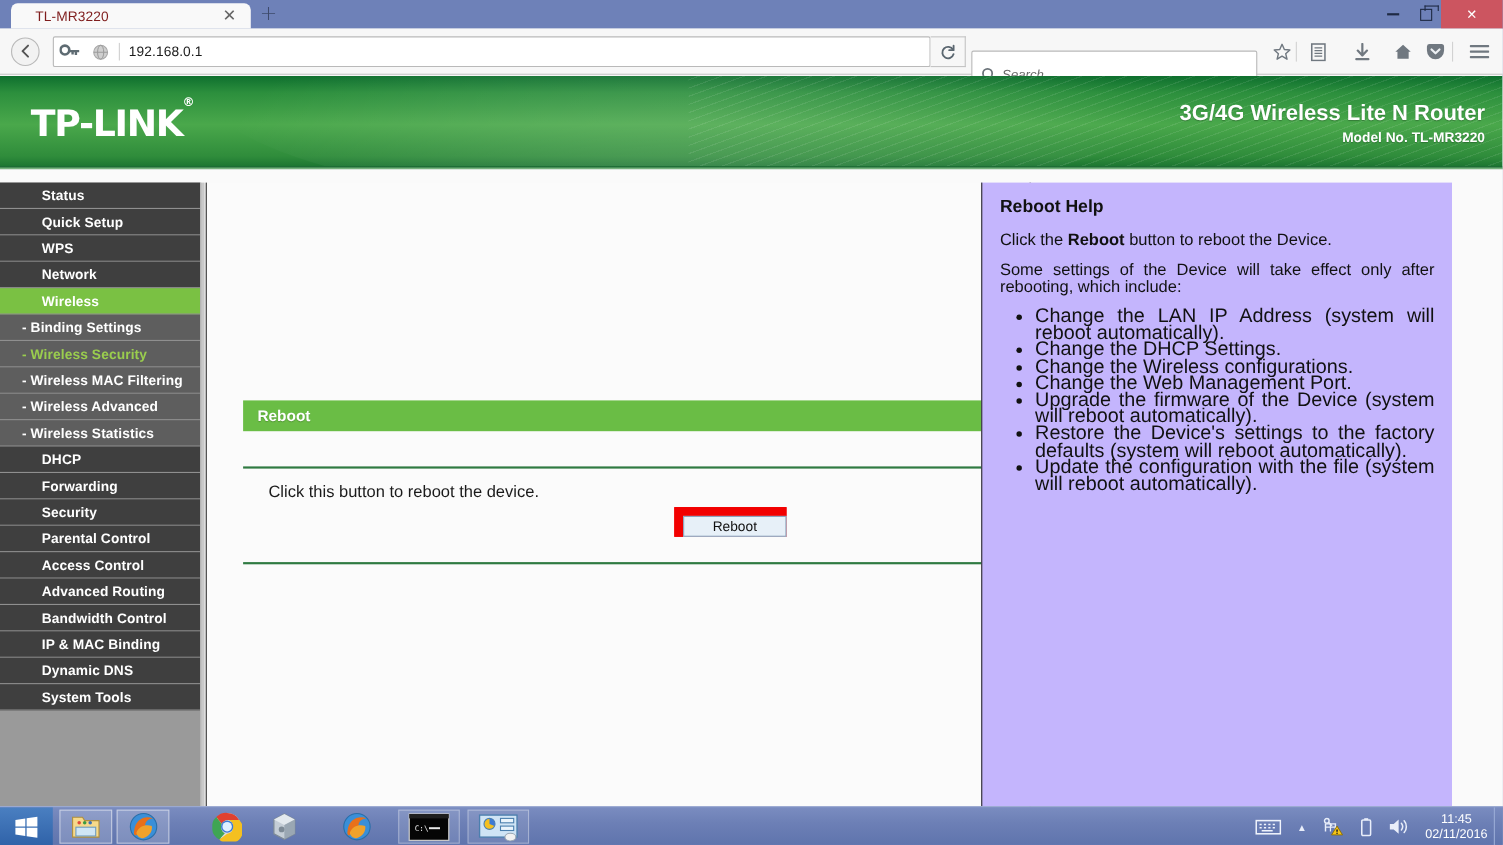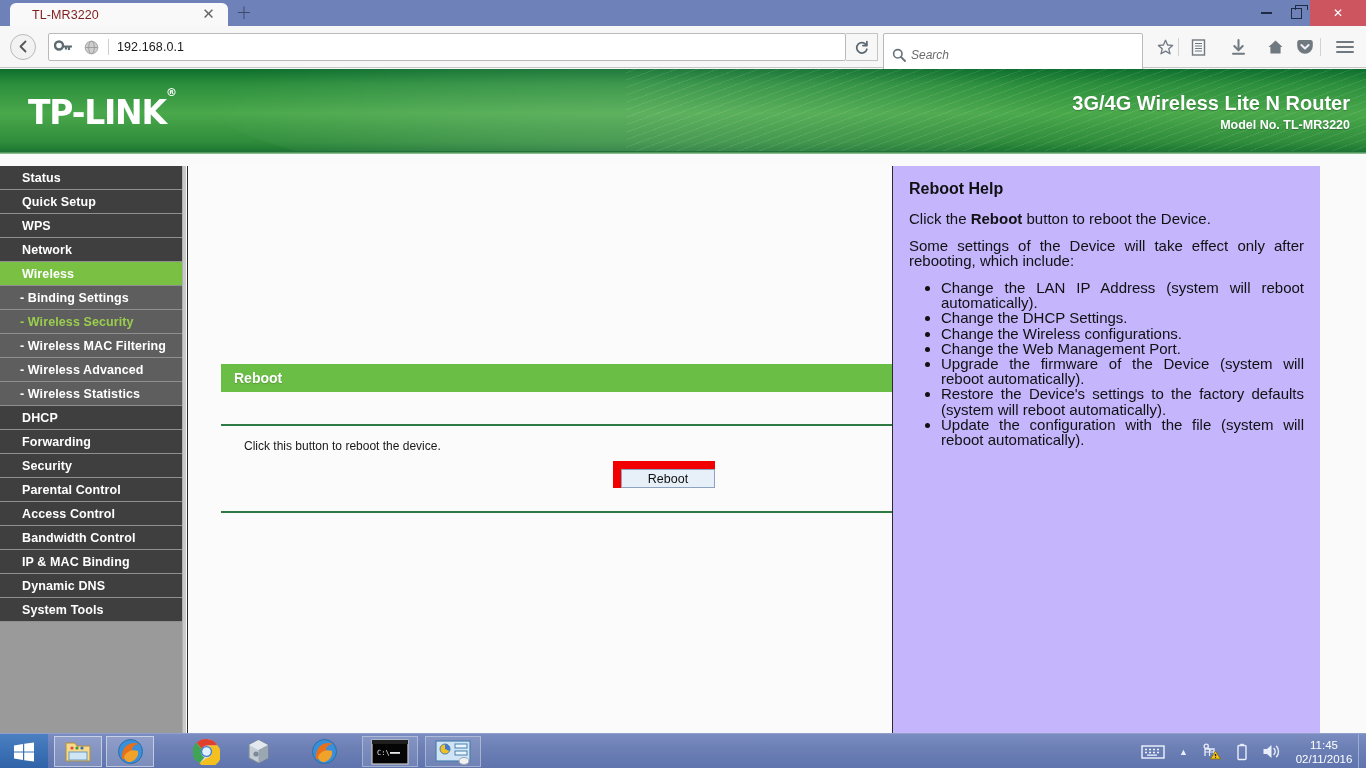--- a/index.html
+++ b/index.html
@@ -68,21 +68,21 @@
   .ident-globe { width:18px; margin-left:8px; display:flex; align-items:center; }
   .ident-sep { width:1px; height:16px; background:#cfcfcf; margin:0 8px 0 6px; }
   #url-text { font-size:12.5px; color:#1b1b1b; letter-spacing:.1px; }
   #reload-button {
     position:absolute; left:846px; top:7px; width:32px; height:28px;
     background:#f7f7f7; border:1px solid #c4c4c4; border-left:none;
     display:flex; align-items:center; justify-content:center;
     color:#5b6770; font-size:14px; font-family:"DejaVu Sans", sans-serif;
   }
   #searchbar {
-    position:absolute; left:883px; top:7px; width:260px; height:44px;
+    position:absolute; left:883px; top:20px; width:260px; height:44px;
     background:#fff; border:1px solid #b9b9b9; border-radius:2px;
     display:flex; align-items:center;
   }
   #search-placeholder { font-size:12px; color:#6a6a6a; font-style:italic; margin-left:5px; }
   .tb-icon {
     position:absolute; top:8px; width:26px; height:26px;
     display:flex; align-items:center; justify-content:center;
     color:#6f7780;
   }
   #icon-star{ left:1152px; }
@@ -131,21 +131,21 @@
   #body-area { position:relative; width:1366px; height:579px; background:#fafafa; }
 
   
   #sidebar {
     position:absolute; left:0; top:12px; width:182px; height:567px;
     background:#9a9a9a;
   }
   .menu-item {
     height:24px; background:#3f3f3f; color:#ffffff;
     font-size:12.5px; font-weight:bold; display:flex; align-items:center;
-    padding-left:22px; border-bottom:1px solid #8f8f8f;
+    padding-left:38px; border-bottom:1px solid #8f8f8f;
     letter-spacing:.1px;
   }
   .menu-item.sub { background:#5e5e5e; padding-left:20px; font-weight:bold; }
   .menu-item.active { background:#7ac143; color:#ffffff; }
   .menu-item.sub-active { background:#5e5e5e; color:#9acd4e; }
   #sidebar-scroll {
     position:absolute; left:182px; top:12px; width:4px; height:567px;
     background:#c9c9c9; border-left:1px solid #b0b0b0;
   }
 
@@ -156,21 +156,21 @@
   }
   #section-banner {
     position:absolute; left:33px; top:198px; width:680px; height:28px;
     background:#6abd45; color:#ffffff; font-size:14px; font-weight:bold;
     display:flex; align-items:center; padding-left:13px;
     text-shadow:0 1px 1px rgba(0,0,0,.20);
   }
   #rule-top { position:absolute; left:33px; top:258px; width:680px; height:2px; background:#2f7a42; }
   #rule-bottom { position:absolute; left:33px; top:345px; width:680px; height:2px; background:#2f7a42; }
   #reboot-desc {
-    position:absolute; left:56px; top:273px; font-size:12px; color:#1a1a1a;
+    position:absolute; left:56px; top:273px; font-size:15px; color:#1a1a1a;
   }
   #reboot-highlight {
     position:absolute; left:425px; top:295px; width:102px; height:27px;
     border:4px solid #f20000; background:#f20000;
   }
   #reboot-button {
     position:absolute; left:4px; top:4px; width:94px; height:19px;
     background:#e7f0f8; border:1px solid #8ba3bd;
     display:flex; align-items:center; justify-content:center;
     font-size:12.5px; color:#101010;
@@ -179,21 +179,21 @@
   
   #help-panel {
     position:absolute; left:892px; top:12px; width:428px; height:567px;
     background:#c4b5fd; border-left:1px solid #2b2b2b;
     padding:14px 16px 0 16px;
   }
   #help-title { font-size:16px; font-weight:bold; color:#111; margin-bottom:13px; }
   .help-para { font-size:15px; color:#111; line-height:15px; margin-bottom:12px; text-align:justify; }
   .help-para b { font-weight:bold; }
   #help-list { margin:0 0 0 32px; }
-  #help-list li { font-size:15px; color:#111; line-height:15.2px; text-align:justify; margin-bottom:0px; }
+  #help-list li { font-size:18px; color:#111; line-height:15.2px; text-align:justify; margin-bottom:0px; }
 
   
   #taskbar {
     position:absolute; left:0; top:733px; width:1366px; height:35px;
     background:linear-gradient(180deg,#7a8cc0 0%,#6d80b6 40%,#5f74ad 100%);
     border-top:1px solid #8fa0cd;
   }
   #start-button {
     position:absolute; left:0; top:0; width:48px; height:35px;
     background:linear-gradient(180deg,#4a7fc1 0%,#2f62a8 100%);
@@ -333,20 +333,21 @@
           <div class="menu-item sub">- Binding Settings</div>
           <div class="menu-item sub sub-active">- Wireless Security</div>
           <div class="menu-item sub">- Wireless MAC Filtering</div>
           <div class="menu-item sub">- Wireless Advanced</div>
           <div class="menu-item sub">- Wireless Statistics</div>
           <div class="menu-item">DHCP</div>
           <div class="menu-item">Forwarding</div>
           <div class="menu-item">Security</div>
           <div class="menu-item">Parental Control</div>
           <div class="menu-item">Access Control</div>
+          <div class="menu-item">Advanced Routing</div>
           <div class="menu-item">Bandwidth Control</div>
           <div class="menu-item">IP &amp; MAC Binding</div>
           <div class="menu-item">Dynamic DNS</div>
           <div class="menu-item">System Tools</div>
         </div>
       <div id="sidebar-scroll"></div>
 
       <div id="content">
         <div id="section-banner">Reboot</div>
         <div id="rule-top"></div>

